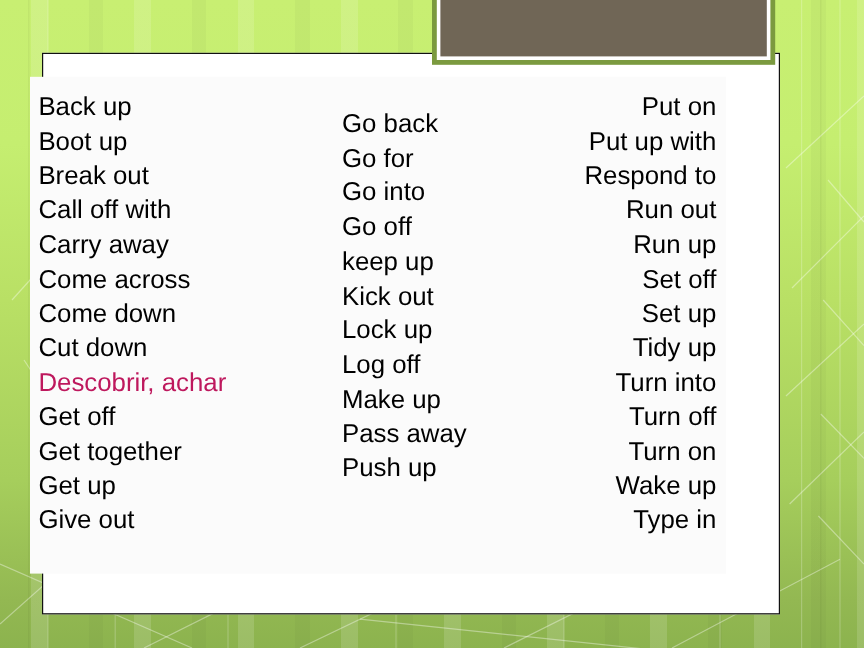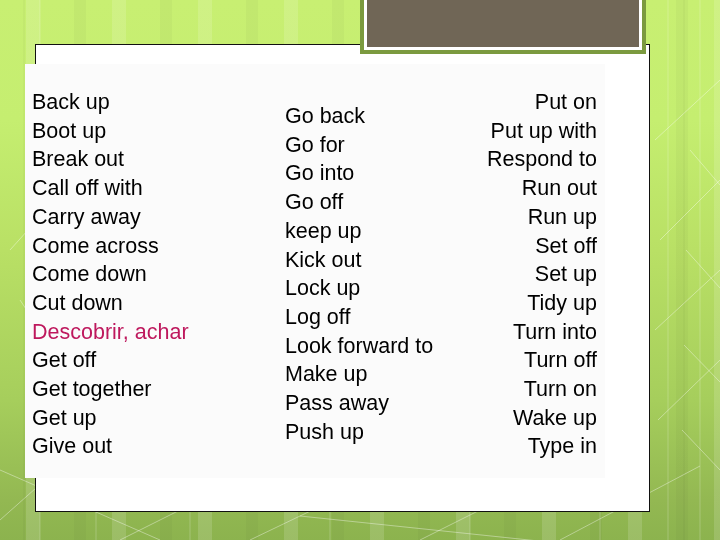--- a/index.html
+++ b/index.html
@@ -99,21 +99,21 @@
     position: absolute;
     left: 25px;
     top: 64px;
     width: 580px;
     height: 414px;
     background: #fbfbfb;
   }
 
   .columns {
     position: absolute;
-    left: 0; top: 17px;
+    left: 0; top: 4px;
     width: 580px; height: 414px; padding-left: 11px;
   }
 
   .col {
     position: absolute;
     color: #000000;
     font-size: 21.5px;
     line-height: 28.7px;
     font-weight: 400;
     white-space: nowrap;
@@ -199,21 +199,20 @@
 
       <div class="col col-2">
         <span class="item">Go back</span>
         <span class="item">Go for</span>
         <span class="item">Go into</span>
         <span class="item">Go off</span>
         <span class="item">keep up</span>
         <span class="item">Kick out</span>
         <span class="item">Lock up</span>
         <span class="item">Log off</span>
-        <span class="item">Look forward to</span>
         <span class="item">Make up</span>
         <span class="item">Pass away</span>
         <span class="item">Push up</span>
       </div>
 
       <div class="col col-3">
         <span class="item">Put on</span>
         <span class="item">Put up with</span>
         <span class="item">Respond to</span>
         <span class="item">Run out</span>

